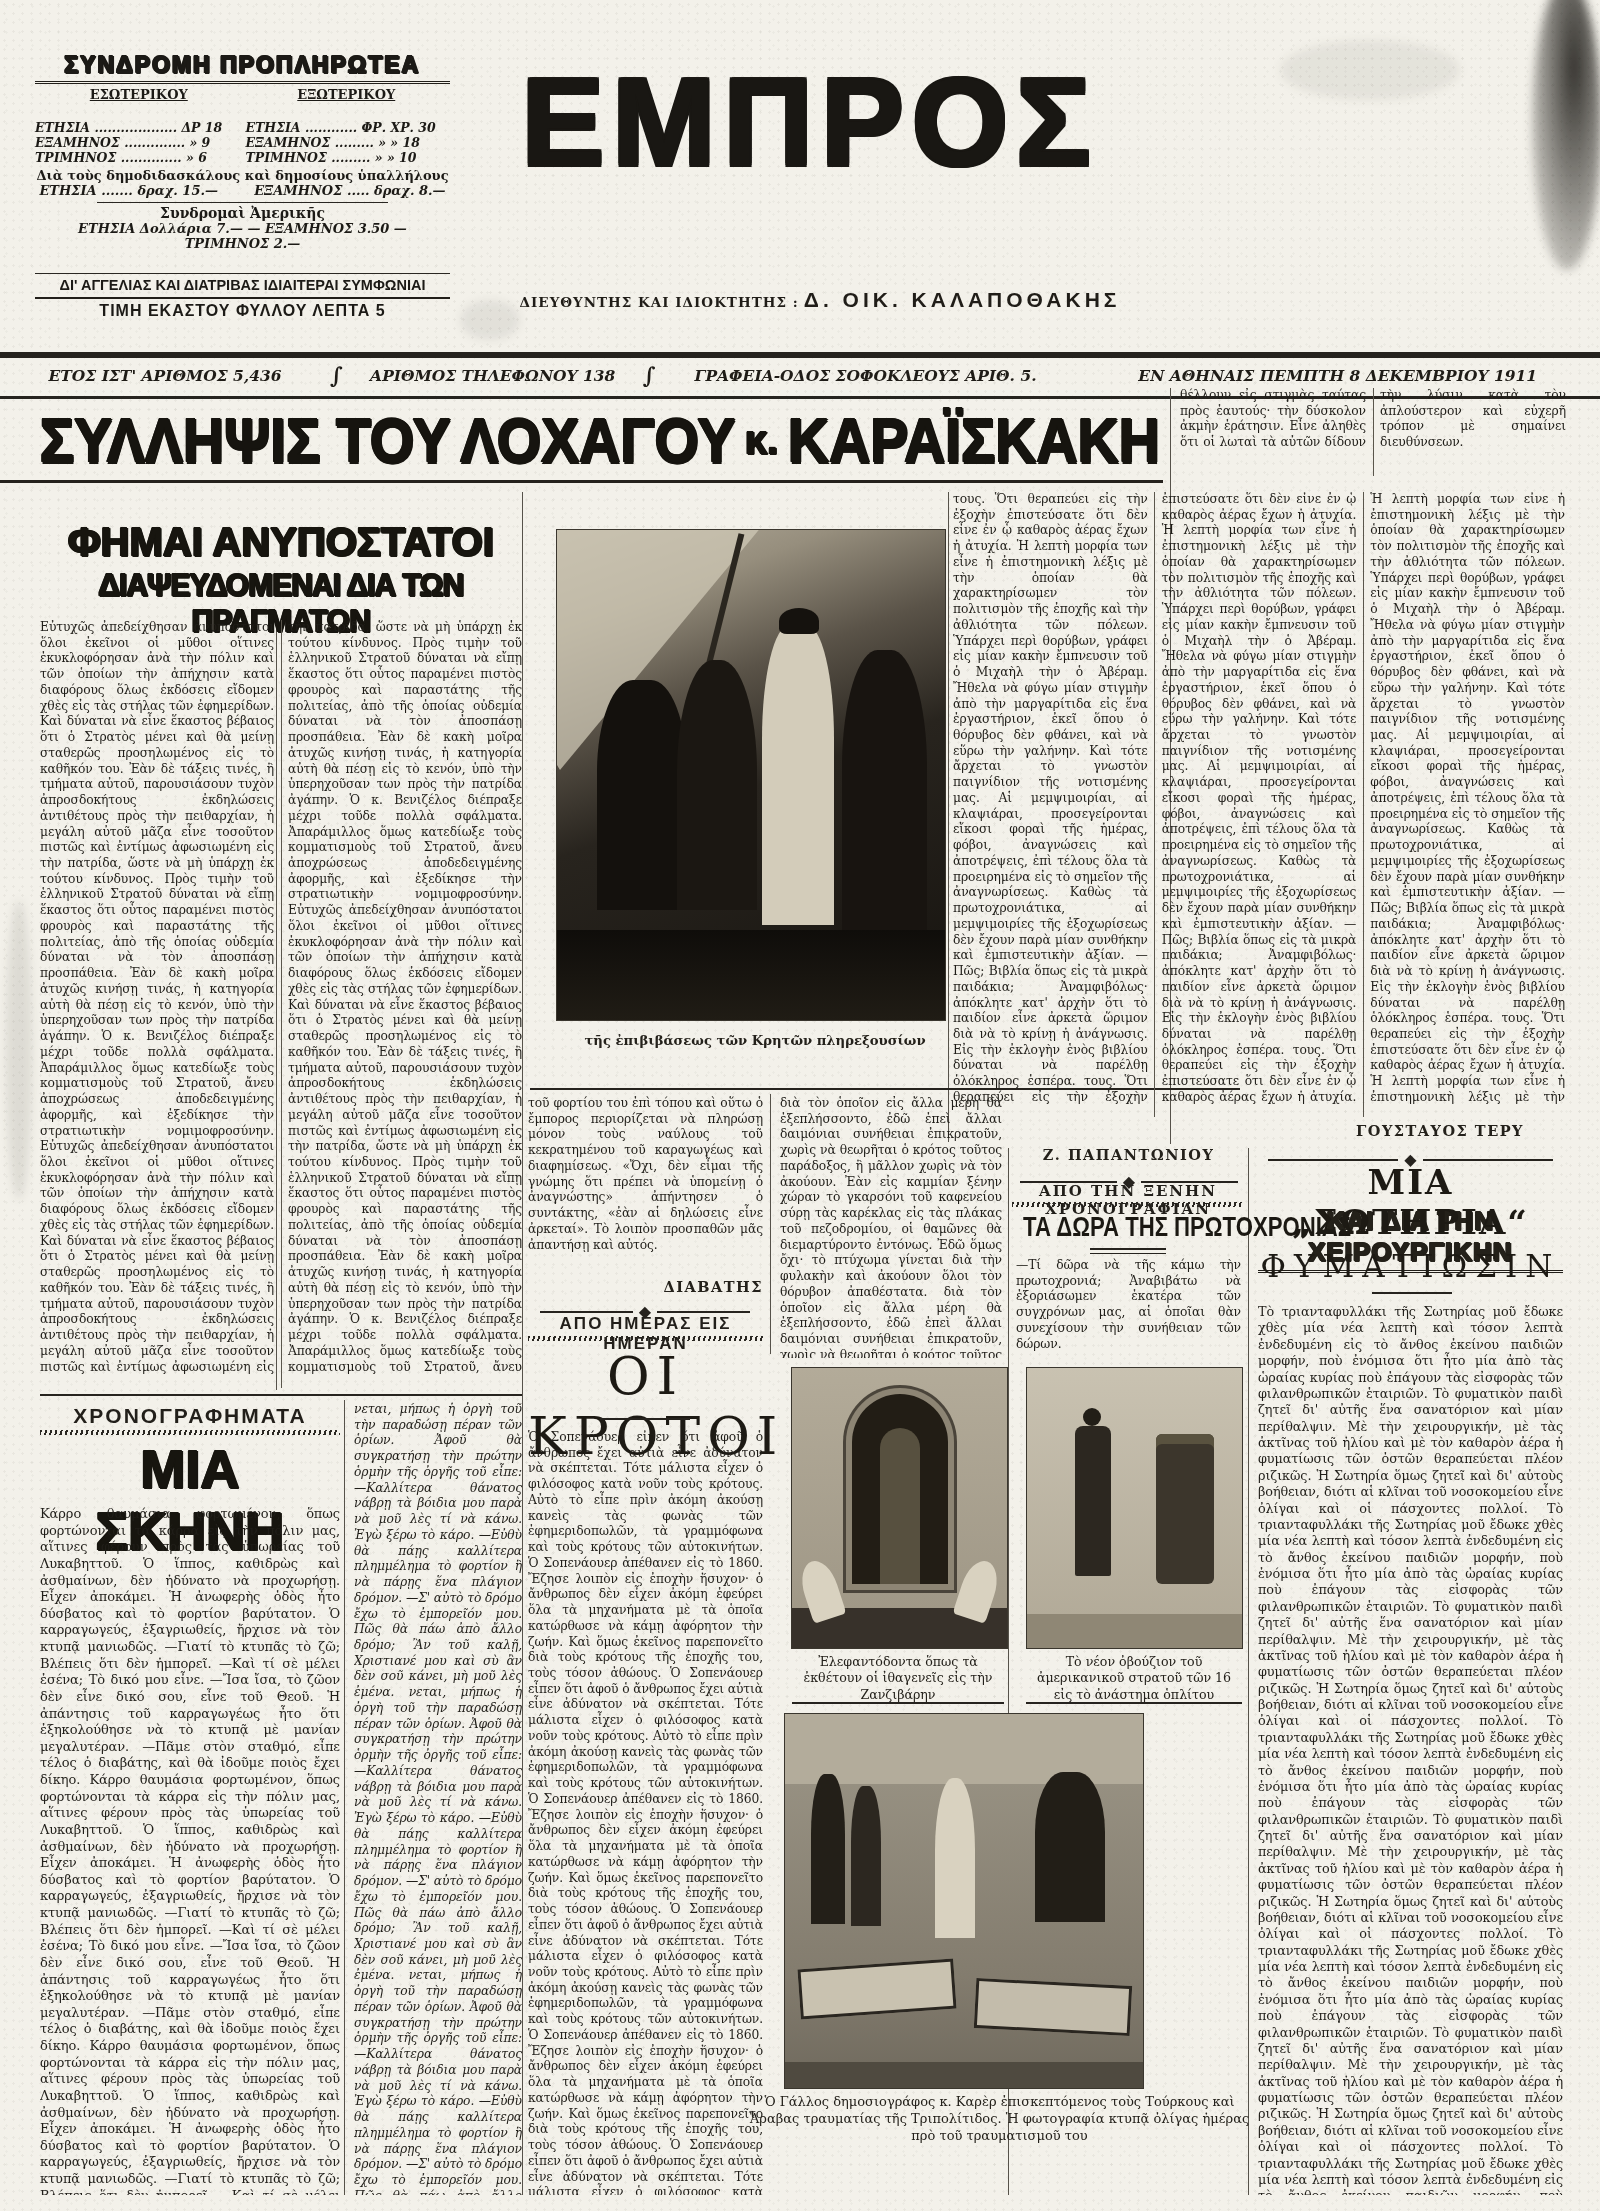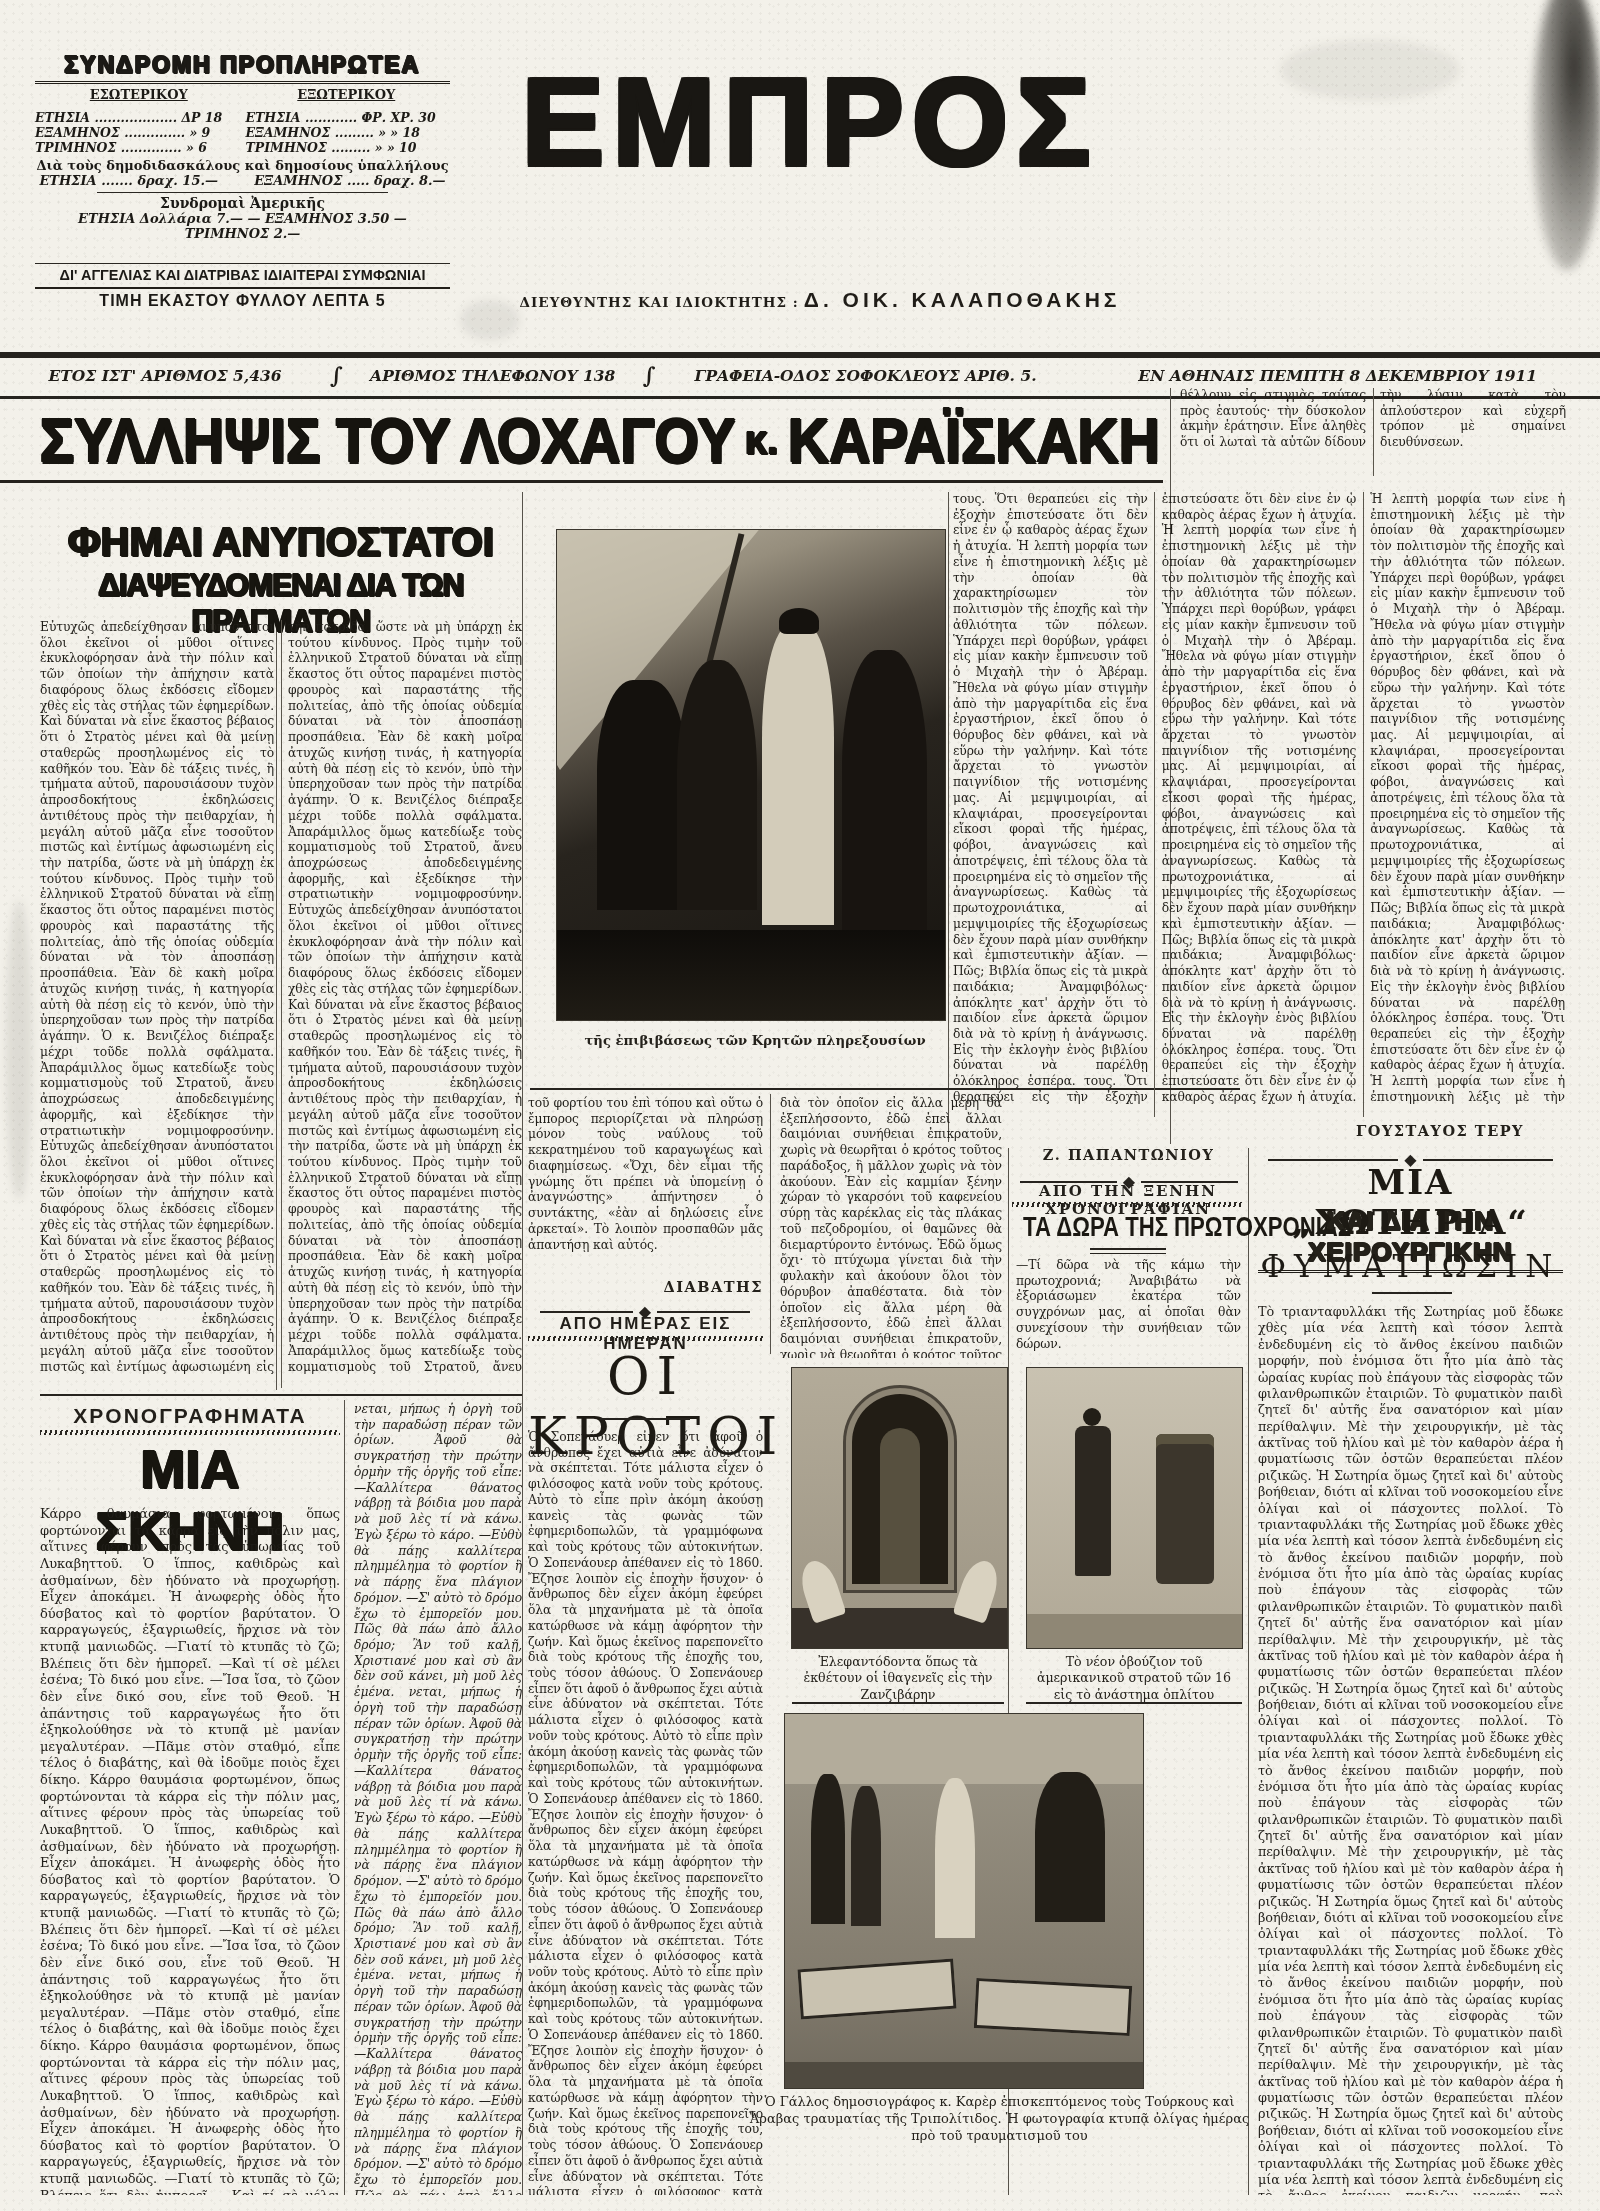--- a/index.html
+++ b/index.html
@@ -33,21 +33,21 @@
 <body>
 
 <div id="page">
 
   <div class="abs" style="left:35px;top:52px;width:415px;">
     <div class="sans fat-sm" style="font-size:23px;font-weight:bold;text-align:center;letter-spacing:2px;border-bottom:3px double #221f1a;padding-bottom:2px;">ΣΥΝΔΡΟΜΗ ΠΡΟΠΛΗΡΩΤΕΑ</div>
     <div style="display:flex;justify-content:space-around;font-weight:bold;font-size:13px;margin-top:3px;">
       <span style="text-decoration:underline;">ΕΣΩΤΕΡΙΚΟΥ</span>
       <span style="text-decoration:underline;">ΕΞΩΤΕΡΙΚΟΥ</span>
     </div>
-    <div style="display:flex;gap:6px;font-size:12.5px;font-weight:bold;font-style:italic;margin-top:8px;align-items:flex-end;">
+    <div style="display:flex;gap:6px;font-size:12.5px;font-weight:bold;font-style:italic;margin-top:18px;align-items:flex-end;">
       <div style="flex:1;">
         <div>ΕΤΗΣΙΑ ................... ΔΡ  18</div>
         <div>ΕΞΑΜΗΝΟΣ ..............  »   9</div>
         <div>ΤΡΙΜΗΝΟΣ ..............  »   6</div>
       </div>
       <div style="flex:1;">
         <div>ΕΤΗΣΙΑ ............ ΦΡ. ΧΡ. 30</div>
         <div>ΕΞΑΜΗΝΟΣ .........  »  »  18</div>
         <div>ΤΡΙΜΗΝΟΣ .........  »  »  10</div>
       </div>

